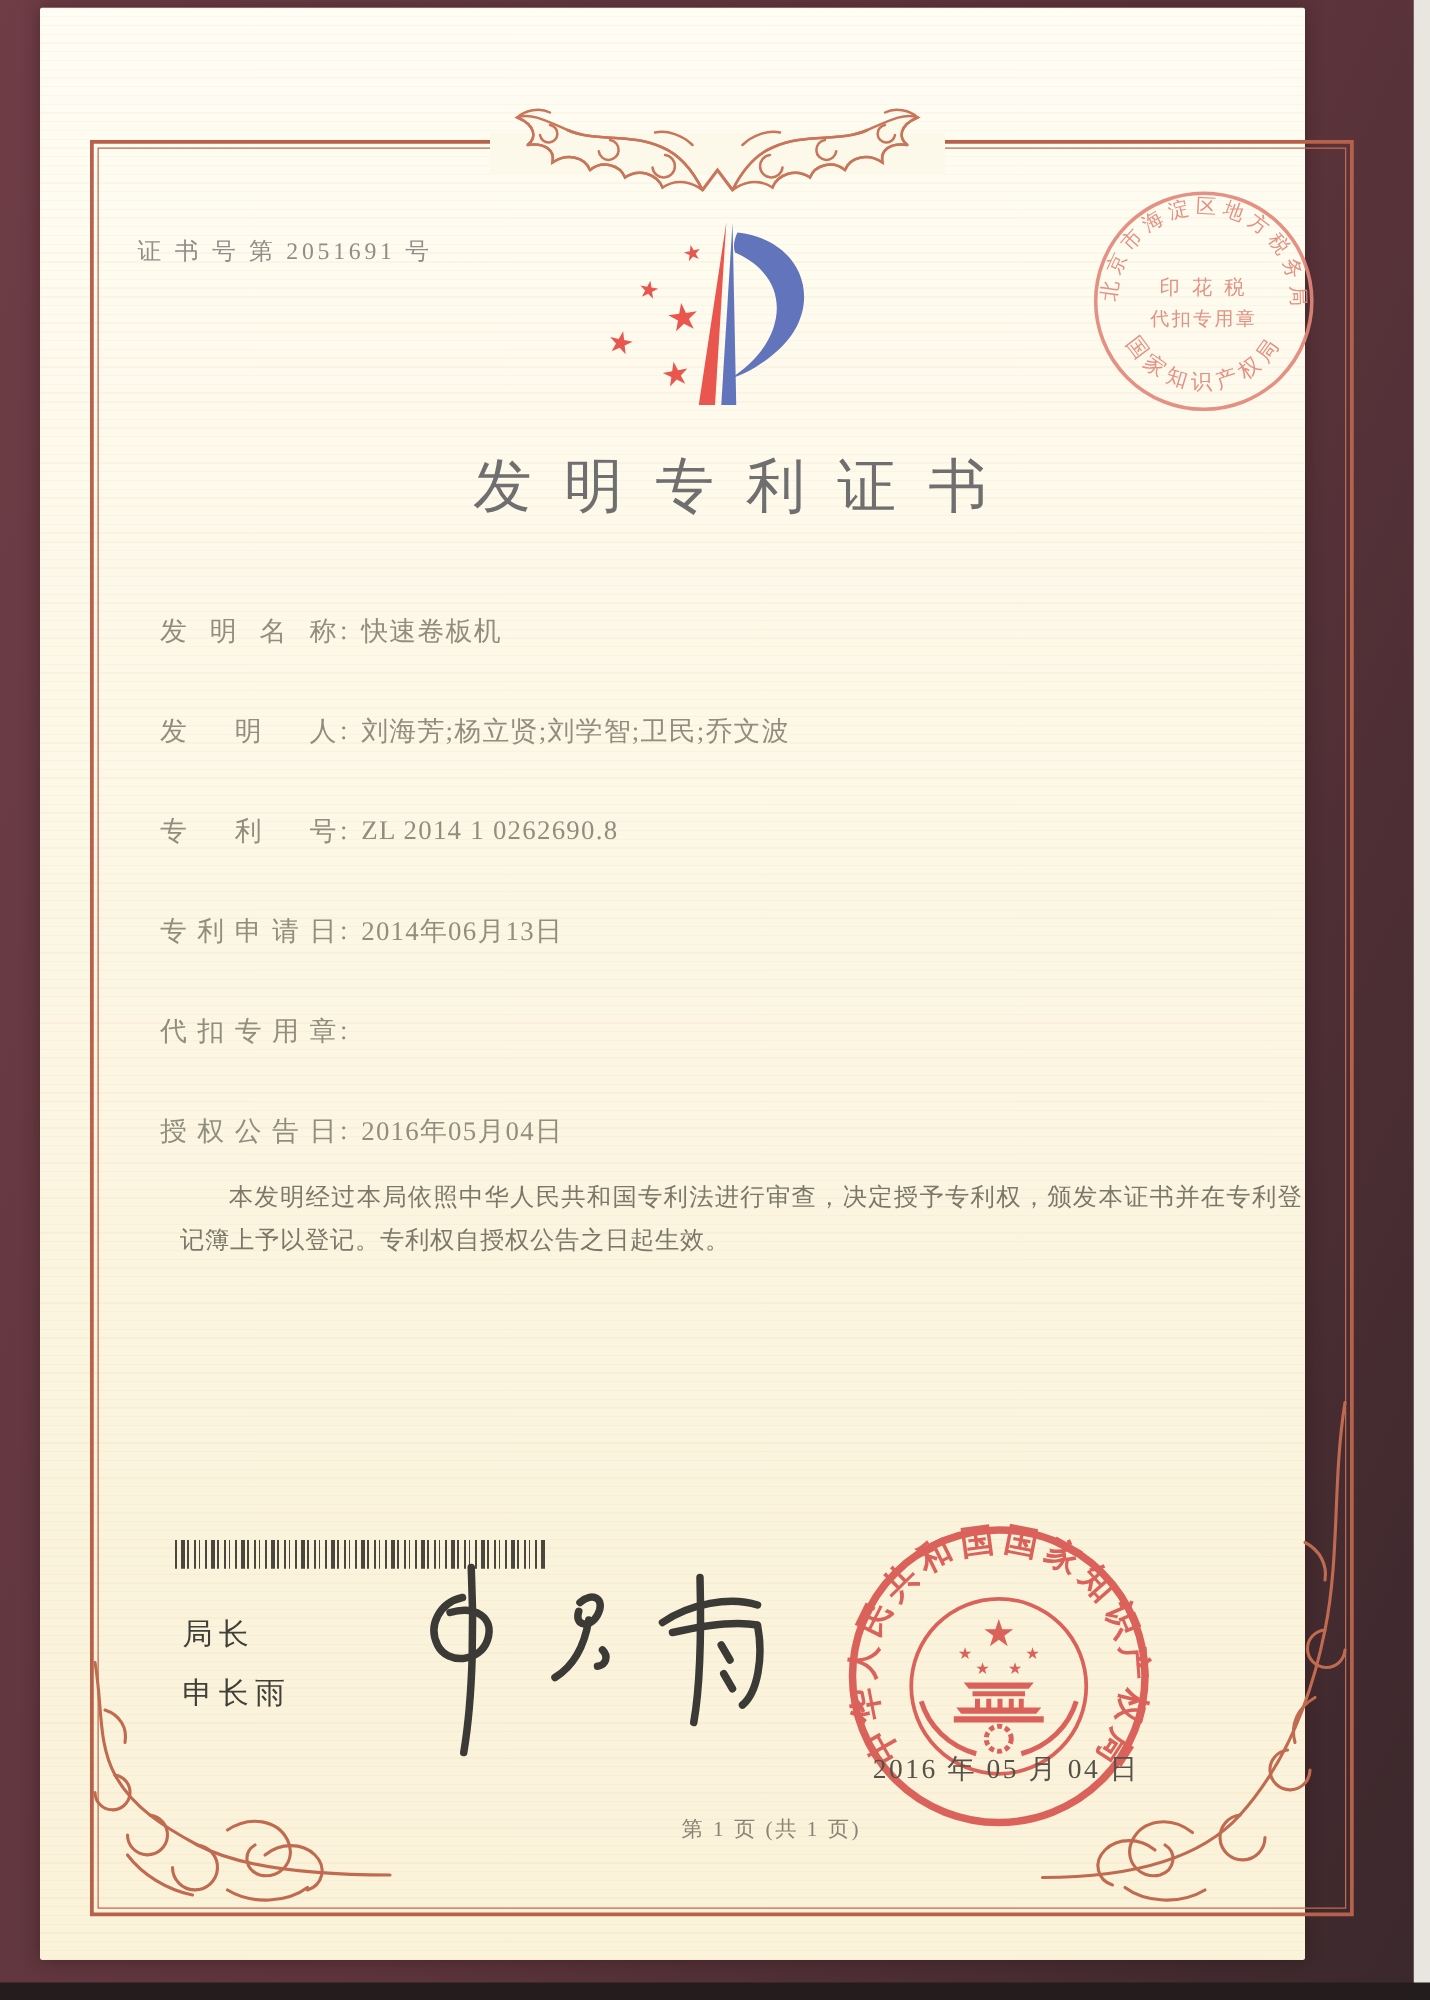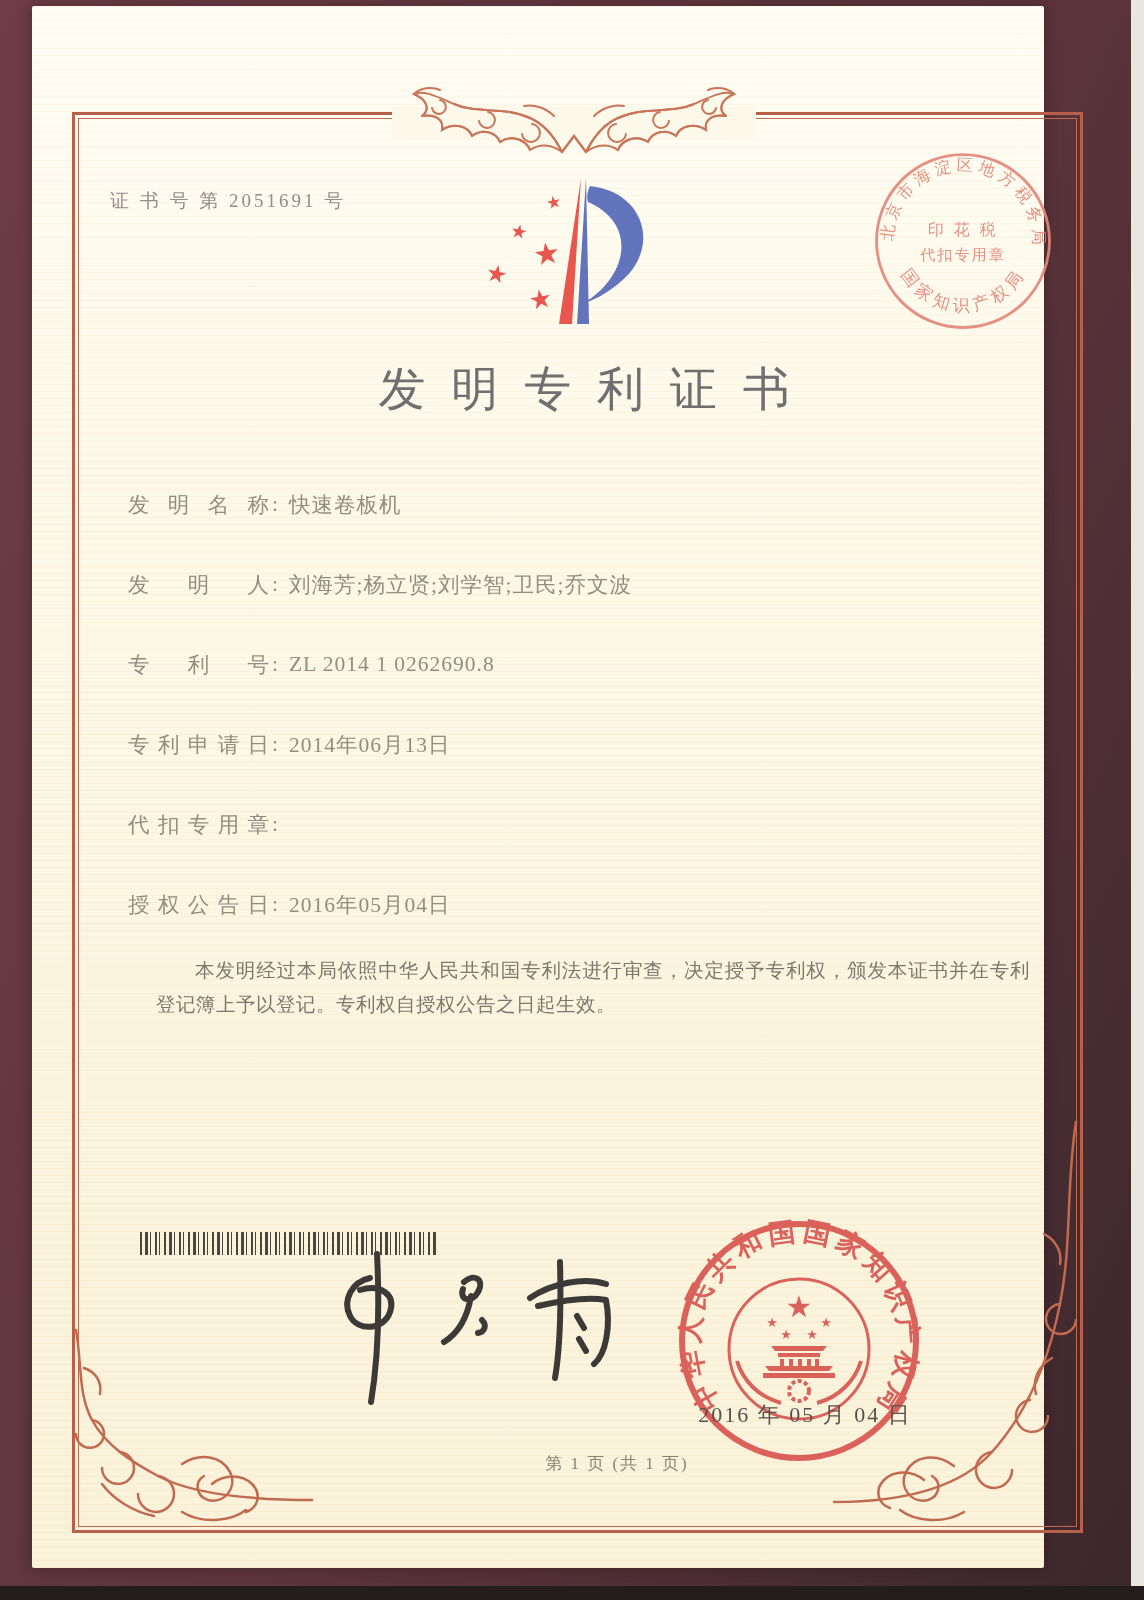--- a/index.html
+++ b/index.html
@@ -37,21 +37,21 @@
     font-size:47px;color:#6f6f6f;letter-spacing:0.55em;font-weight:400;margin:16px;
   }
   .fields{position:absolute;left:96px;top:458px;width:900px;}
   .field{height:80px;display:flex;align-items:center;font-size:21.5px;color:#918e7f;letter-spacing:1px;}
   .flabel{display:inline-block;width:142px;text-align:justify;text-align-last:justify;}
   .fcolon{margin:0 10px 0 2px;}
   .paragraphs{
     position:absolute;left:108px;top:932px;width:906px;
     font-size:19.5px;line-height:34px;color:#7c7869;text-align:justify;letter-spacing:.5px;
   }
-  .paragraphs p{margin:16px;text-indent:2em;}
+  .paragraphs p{margin:4px;text-indent:2em;}
   .barcode{
     position:absolute;left:108px;top:1226px;width:296px;height:23px;
     background:repeating-linear-gradient(90deg,
       #4b463e 0 2px,transparent 2px 5px,
       #4b463e 5px 8px,transparent 8px 10px,
       #4b463e 10px 11px,transparent 11px 15px,
       #4b463e 15px 17px,transparent 17px 19px,
       #4b463e 19px 20px,transparent 20px 24px);
   }
   .director{position:absolute;left:114px;top:1278px;font-size:24px;color:#413f39;letter-spacing:5px;line-height:47px;font-family:"Liberation Sans","DejaVu Sans",sans-serif;}
@@ -201,20 +201,24 @@
         <span class="fvalue">2016年05月04日</span>
     </div>
   </div>
 
   <div class="paragraphs">
     <p>本发明经过本局依照中华人民共和国专利法进行审查，决定授予专利权，颁发本证书并在专利登记簿上予以登记。专利权自授权公告之日起生效。</p>
   </div>
 
   <div class="barcode"></div>
 
+  <div class="director">
+    <div>局长</div>
+    <div>申长雨</div>
+  </div>
 
   <svg class="signature" viewBox="0 0 330 170">
     <g stroke="#3c3a36" stroke-width="6" fill="none" stroke-linecap="round" stroke-linejoin="round">
       <path d="M72,34 C54,38 44,56 52,72 C60,88 86,86 92,68 C98,50 82,40 62,46"></path>
       <path d="M79,10 C81,50 81,110 73,158"></path>
       <path d="M166,38 C176,29 187,35 180,48 C174,59 161,57 165,45"></path>
       <path d="M173,52 C169,76 159,90 146,98"></path>
       <path d="M184,76 C189,81 187,88 180,89"></path>
       <path d="M232,54 C254,39 286,33 308,40"></path>
       <path d="M262,18 C263,58 263,100 257,134"></path>

